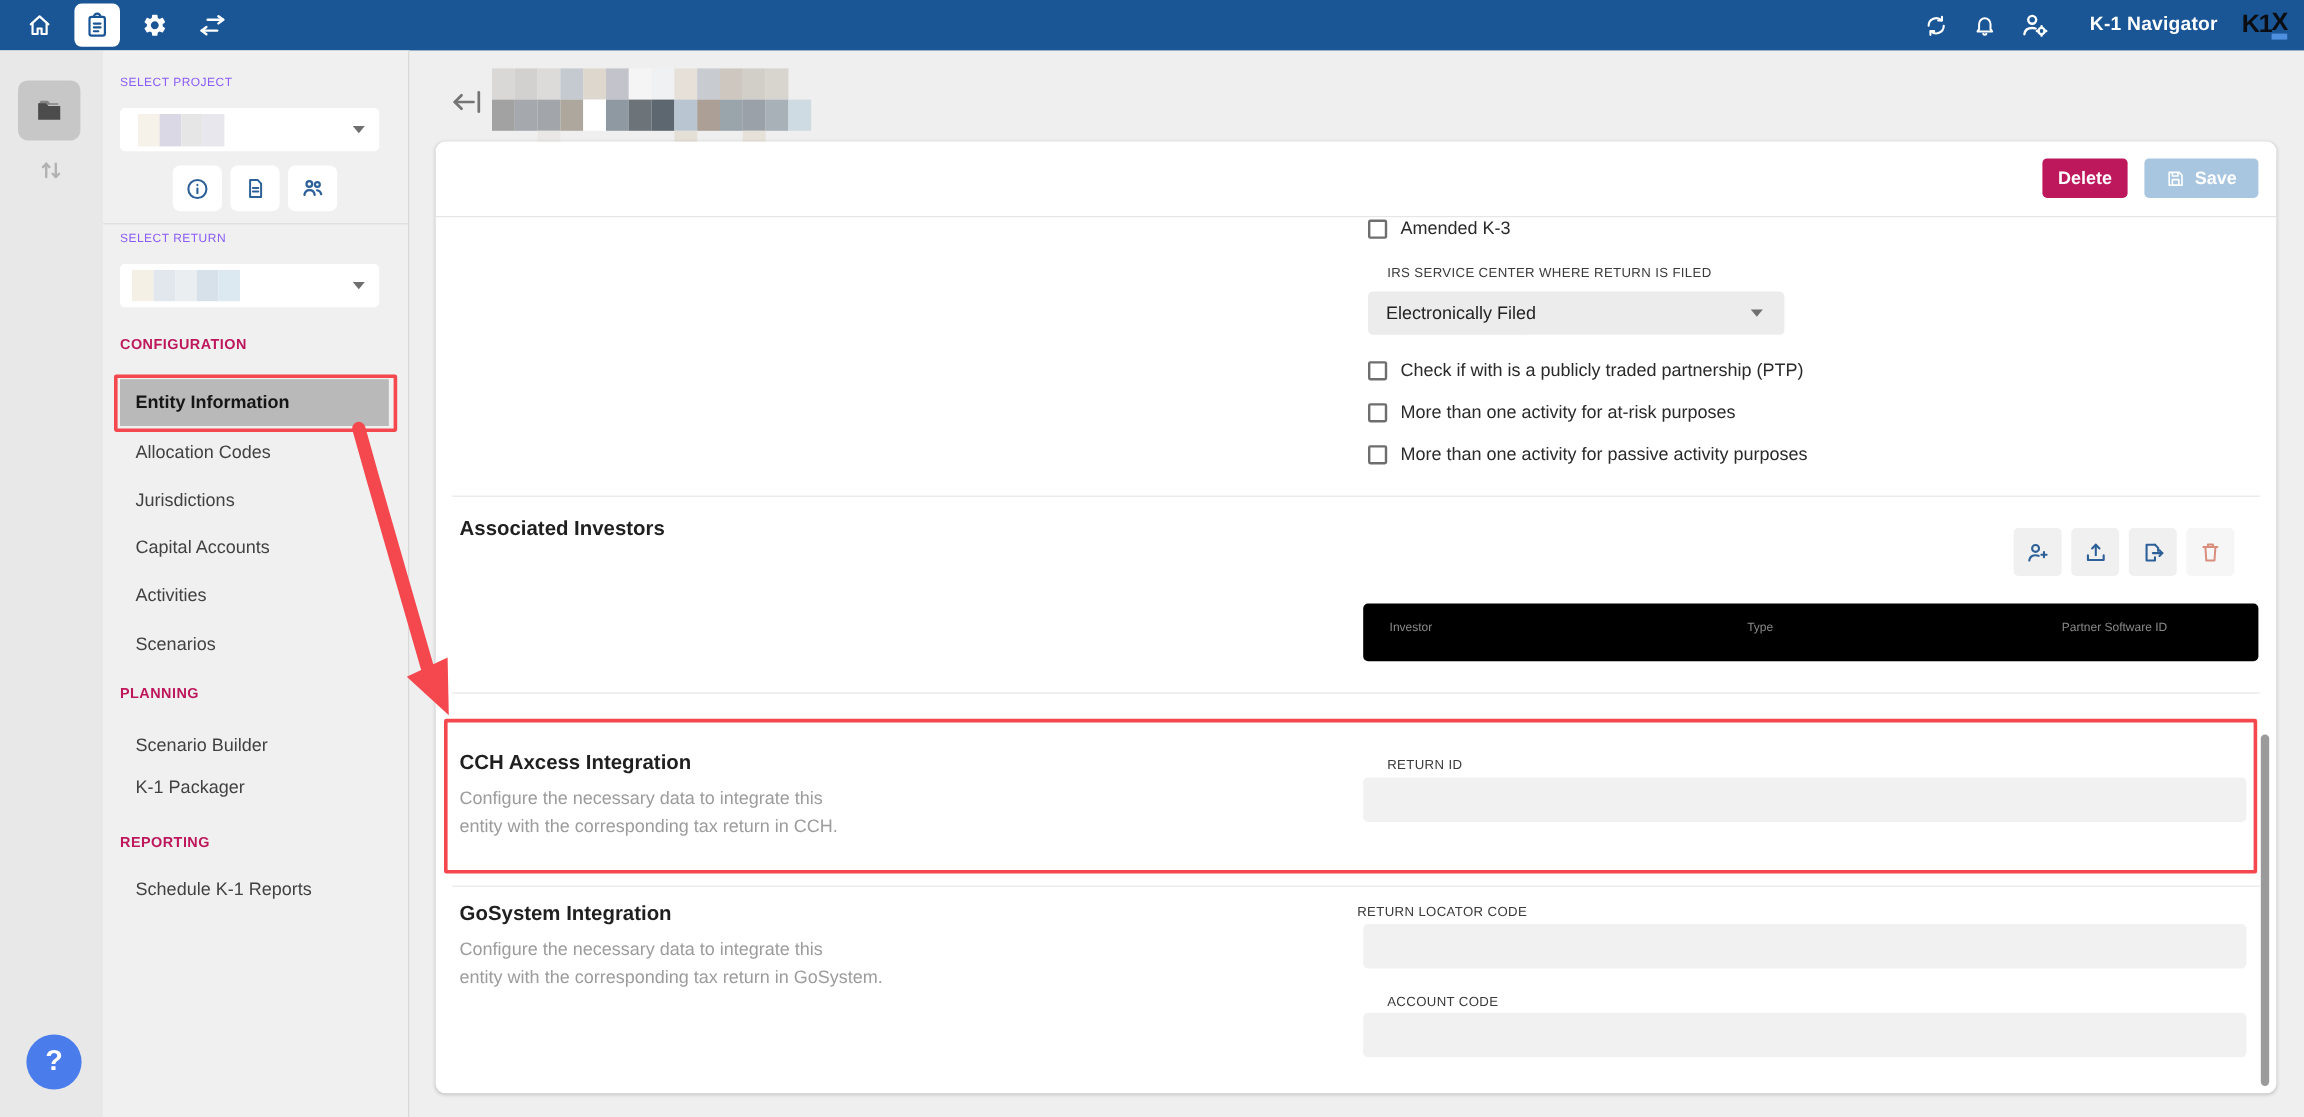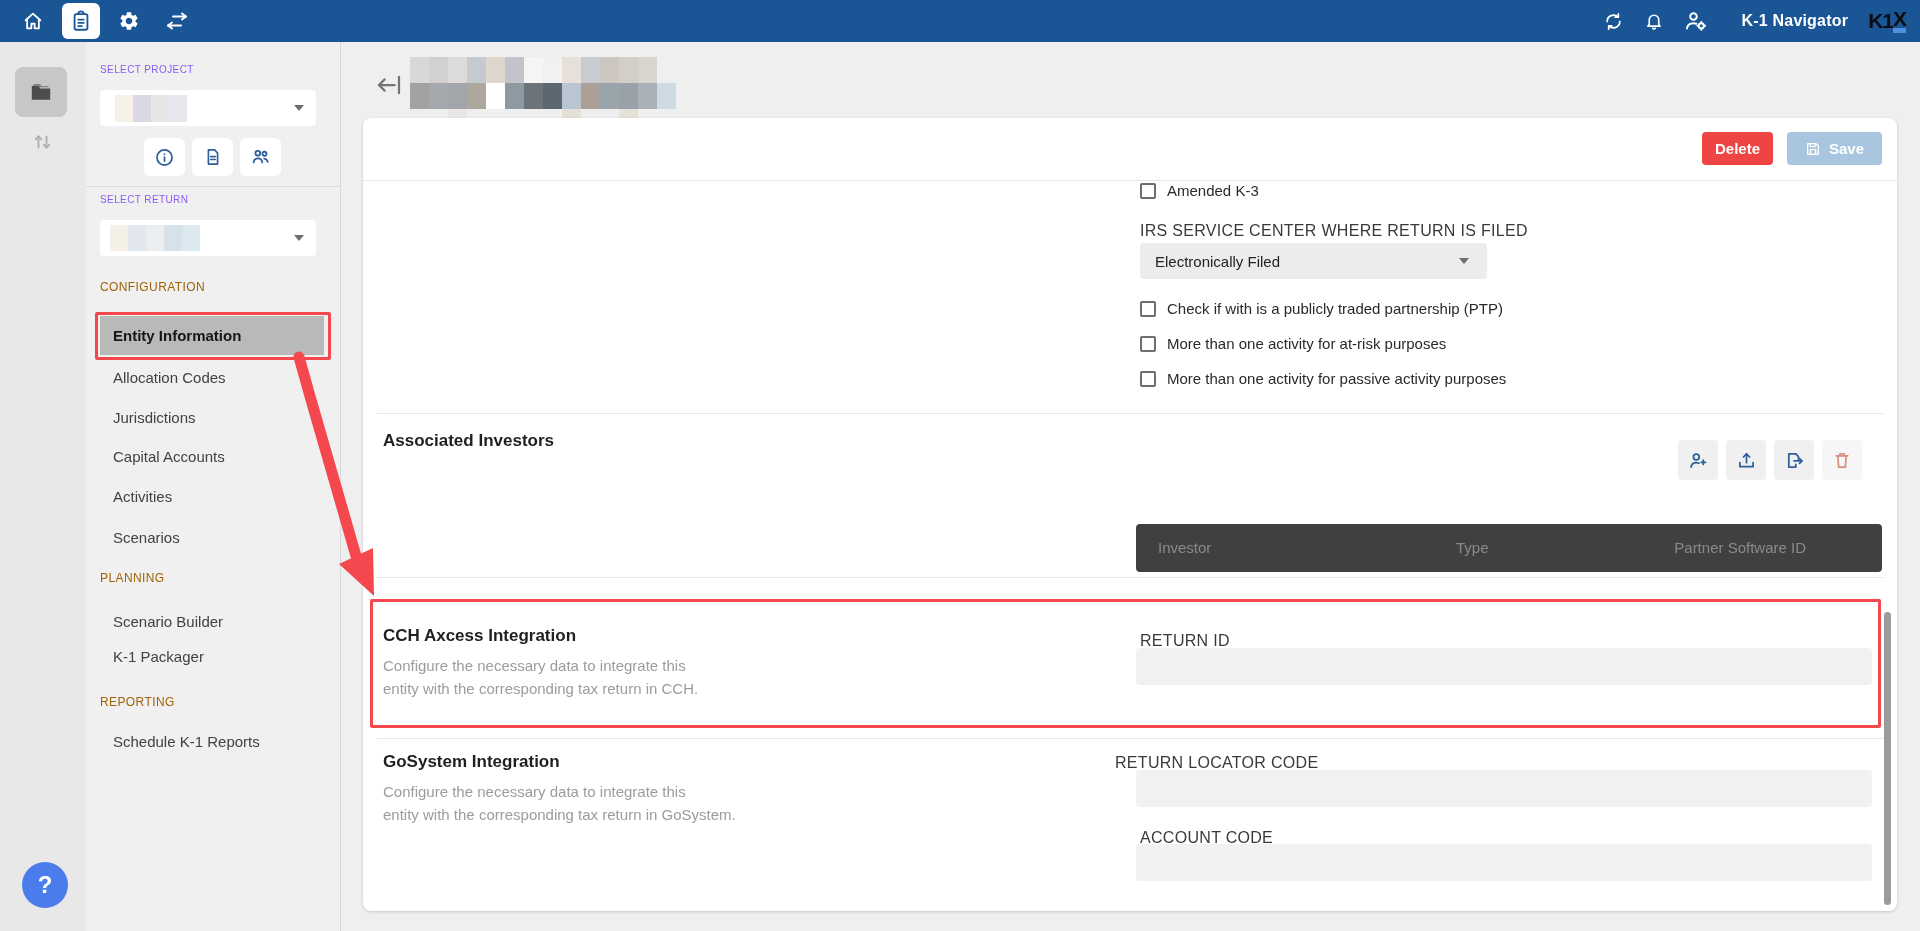--- a/index.html
+++ b/index.html
@@ -26,49 +26,49 @@
   .select{position:absolute;left:14px;width:216px;height:36px;background:#fff;border-radius:4px;display:flex;align-items:center;overflow:hidden;}
   .select .caret{position:absolute;right:12px;}
   .caret{width:0;height:0;border-left:5px solid transparent;border-right:5px solid transparent;border-top:6px solid #6f6f6f;}
   .mosaic{display:flex;}
   .mosaic span{display:block;}
   .action-row{position:absolute;left:58px;top:96px;display:flex;gap:7px;}
   .action-btn{width:41px;height:38px;background:#fff;border-radius:6px;display:flex;align-items:center;justify-content:center;color:#2d6098;}
   .side-div{position:absolute;left:0;top:144px;width:254px;height:1px;background:#dcdcdc;}
   .nav-item{position:absolute;left:14px;width:224px;height:40px;line-height:40px;padding-left:13px;box-sizing:border-box;font-size:15px;color:#424242;cursor:pointer;}
   .nav-item.active{background:#b9b9b9;color:#161616;font-weight:bold;height:39px;line-height:39px;}
-  .nav-sec{position:absolute;left:14px;font-size:12px;color:#a16207;letter-spacing:.4px;}
+  .nav-sec{position:absolute;left:14px;font-size:12px;color:#be185d;letter-spacing:.4px;font-weight:bold;}
   .redbox-nav{position:absolute;left:9px;top:270px;width:236px;height:48px;border:3px solid #f4474e;box-sizing:border-box;border-radius:2px;pointer-events:none;}
 
   
   .back-btn{position:absolute;left:374px;top:70px;color:#757575;}
   .title-mosaic{position:absolute;left:410px;top:57px;width:270px;}
   .title-mosaic .row{display:flex;}
   .title-mosaic span{width:19px;display:block;}
 
   .card{position:absolute;left:363px;top:118px;width:1534px;height:793px;background:#fff;border-radius:8px;box-shadow:0 1px 3px rgba(0,0,0,.18);}
   .btn{position:absolute;height:33px;border-radius:4px;font-size:15px;font-weight:bold;display:flex;align-items:center;justify-content:center;box-sizing:border-box;cursor:pointer;}
-  .btn-delete{left:1339px;top:14px;width:71px;background:#ef4444;color:#fff;}
+  .btn-delete{left:1339px;top:14px;width:71px;background:#be185d;color:#fff;}
   .btn-save{left:1424px;top:14px;width:95px;background:#a9c6e0;color:#fff;gap:8px;}
   .card-div{position:absolute;height:1px;background:#e6e6e6;}
 
   .cb-row{position:absolute;left:777px;display:flex;align-items:center;gap:11px;font-size:15px;color:#2a2a2a;}
   .cb{width:16px;height:16px;border:2px solid #6e6e6e;border-radius:2px;box-sizing:border-box;background:#fff;flex:0 0 16px;}
-  .field-label{position:absolute;font-size:16px;color:#3a3a3a;letter-spacing:.3px;}
+  .field-label{position:absolute;font-size:11px;color:#3a3a3a;letter-spacing:.3px;margin-left:16px;}
   .ddl{position:absolute;left:777px;width:347px;height:36px;background:#ececec;border-radius:4px;display:flex;align-items:center;font-size:15px;color:#232323;padding-left:15px;box-sizing:border-box;}
   .ddl .caret{position:absolute;right:18px;}
   .input{position:absolute;left:773px;width:736px;height:37px;background:#f1f1f1;border-radius:4px;}
 
   .sec-title{position:absolute;left:20px;font-size:17px;font-weight:bold;color:#1f1f1f;}
   .sec-desc{position:absolute;left:20px;font-size:15px;color:#9c9c9c;line-height:23px;}
 
   .ai-actions{position:absolute;left:1315px;top:322px;display:flex;gap:8px;}
   .ai-btn{width:40px;height:40px;background:#f0f0f0;border-radius:4px;display:flex;align-items:center;justify-content:center;color:#2d6098;}
   .ai-btn.disabled{background:#f6f6f6;color:#d98d7c;}
-  .ai-header{position:absolute;left:773px;top:406px;width:746px;height:48px;background:#404040;border-radius:4px;font-size:15px;color:#8a8a8a;}
+  .ai-header{position:absolute;left:773px;top:385px;width:746px;height:48px;background:#000000;border-radius:4px;font-size:10px;color:#8a8a8a;}
   .ai-header span{position:absolute;top:15px;}
 
   .redbox-cch{position:absolute;left:370px;top:599px;width:1511px;height:129px;border:3px solid #f4474e;box-sizing:border-box;border-radius:2px;pointer-events:none;}
   .scroll-thumb{position:absolute;left:1884px;top:612px;width:7px;height:293px;background:#9b9b9b;border-radius:4px;}
   .help-fab{position:absolute;left:22px;top:862px;width:46px;height:46px;border-radius:50%;background:#4a7ceb;color:#fff;font-size:24px;font-weight:bold;display:flex;align-items:center;justify-content:center;cursor:pointer;}
   .arrow-overlay{position:absolute;left:0;top:0;pointer-events:none;}
   svg.ic{display:block;}
 </style>
 </head>
 <body>

